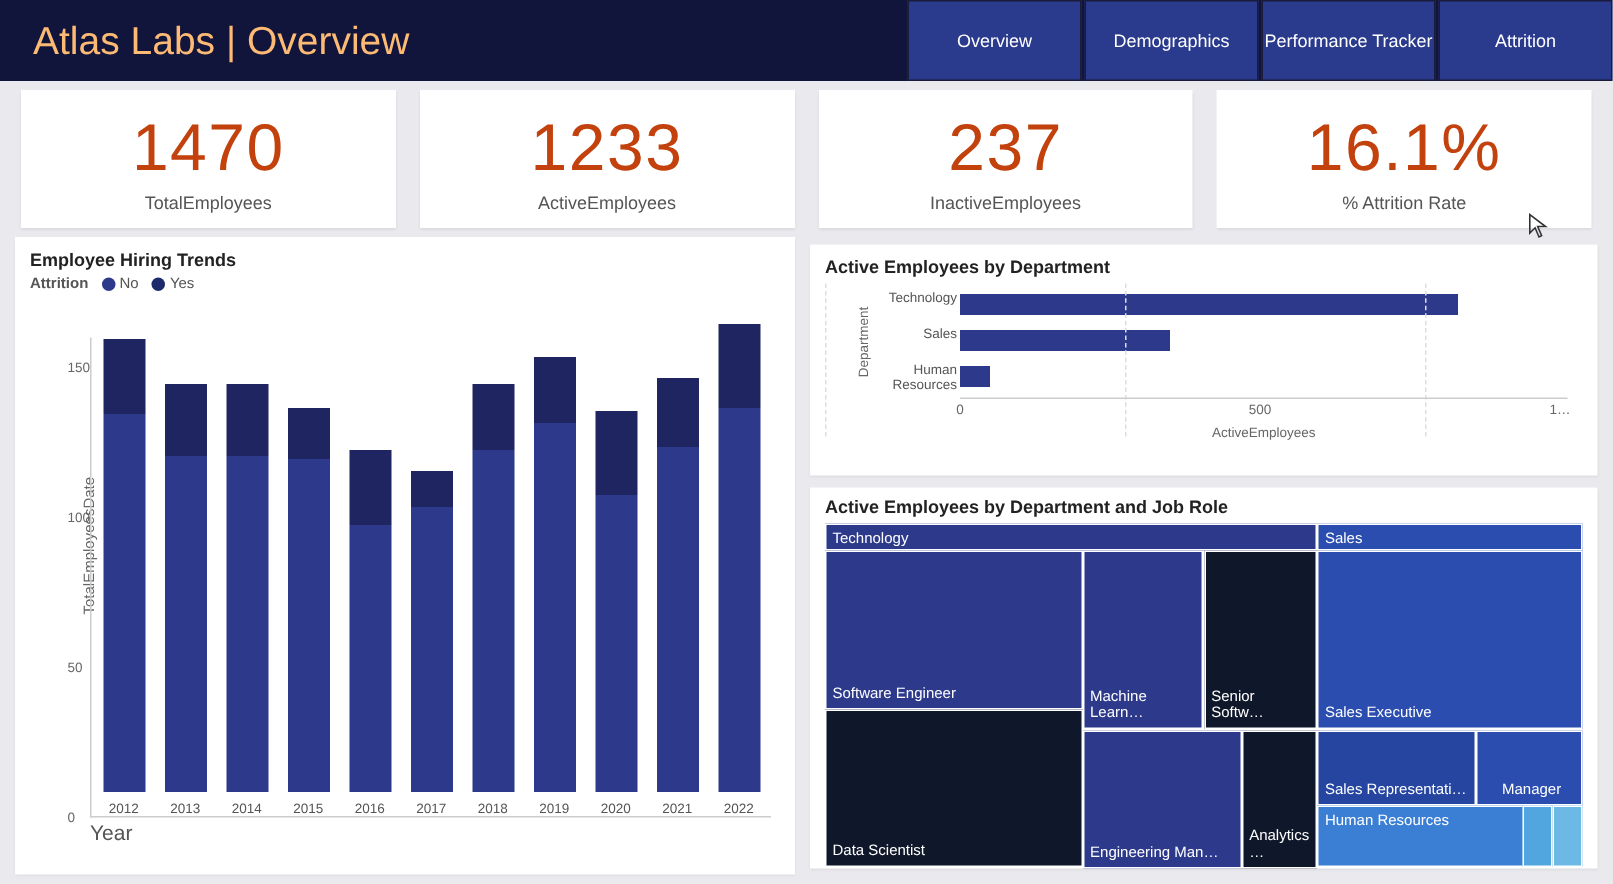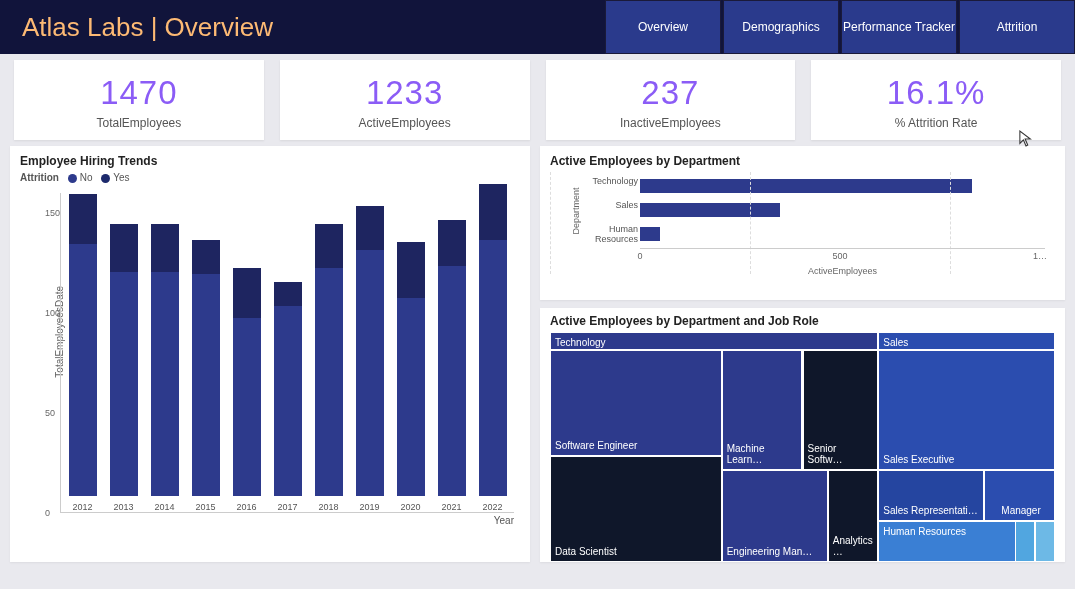--- a/index.html
+++ b/index.html
@@ -58,63 +58,63 @@
     gap: 16px;
     padding: 0 4px;
   }
   .kpi {
     background: #fff;
     text-align: center;
     padding: 14px 4px 10px 4px;
     box-shadow: 0 1px 2px rgba(0,0,0,0.08);
   }
   .kpi .val {
-    font-size: 33px;
+    font-size: 44px;
     font-weight: 400;
-    color: #8b5cf6;
+    color: #c2410c;
     letter-spacing: 1px;
   }
   .kpi .lbl {
     font-size: 12px;
     color: #555;
     margin-top: 4px;
   }
   .card {
     background: #fff;
     padding: 8px 10px;
     box-shadow: 0 1px 2px rgba(0,0,0,0.06);
   }
   .card-title {
     font-size: 12px;
     font-weight: 600;
     color: #222;
     margin-bottom: 4px;
   }
-  .legend-row { font-size: 10px; color:#555; margin-bottom:0;}
+  .legend-row { font-size: 10px; color:#555; margin-bottom:20px;}
   .legend-dot { display:inline-block; width:9px; height:9px; border-radius:50%; vertical-align:middle; margin:0 3px 0 6px;}
   .legend-dot.no { background:#2d3a8c; }
   .legend-dot.yes { background:#1d2a6c; }
 
   
   .barchart { position: relative; height: 360px; padding: 10px 6px 0 40px; }
   .y-axis-lbl {
     position:absolute; left:-6px; top:50%; transform: rotate(-90deg) translateX(40%);
     font-size:10px; color:#666;
   }
   .plot {
     position:relative; height:320px; border-left:1px solid #ccc; border-bottom:1px solid #ccc;
     display:flex; align-items:flex-end; gap:10px; padding:0 6px;
   }
   .ytick { position:absolute; left:-28px; font-size:9px; color:#666; transform:translateY(-50%);margin-left:12px;}
   .barcol { flex:1; display:flex; flex-direction:column; align-items:center; }
   .barstack { width:28px; display:flex; flex-direction:column-reverse; }
   .seg-no { background:#2d3a8c; }
   .seg-yes { background:#1e2560; }
   .barlbl { font-size:9px; color:#555; margin-top:6px;}
-  .x-axis-lbl { text-align:right; font-size:10px; color:#555; margin-top:2px;}
+  .x-axis-lbl { text-align:left; font-size:14px; color:#555; margin-top:2px;}
 
   
   .hbarchart { position:relative; height:120px; padding:4px 10px 0 90px; }
   .hy-axis-lbl { position:absolute; left:2px; top:34px; transform:rotate(-90deg); font-size:9px; color:#666;}
   .hrow { display:flex; align-items:center; height:20px; margin-bottom:4px;}
   .hrow .hlabel { position:absolute; left:14px; width:74px; text-align:right; font-size:9px; color:#555;}
   .hbar { height:14px; background:#2d3a8c;}
   .haxis { position:relative; height:16px; border-top:1px solid #ccc; margin-top:2px;}
   .htick { position:absolute; font-size:9px; color:#666; transform:translateX(-50%); top:2px;}
   .hx-axis-lbl { text-align:center; font-size:9px; color:#666; margin-top:2px;}

